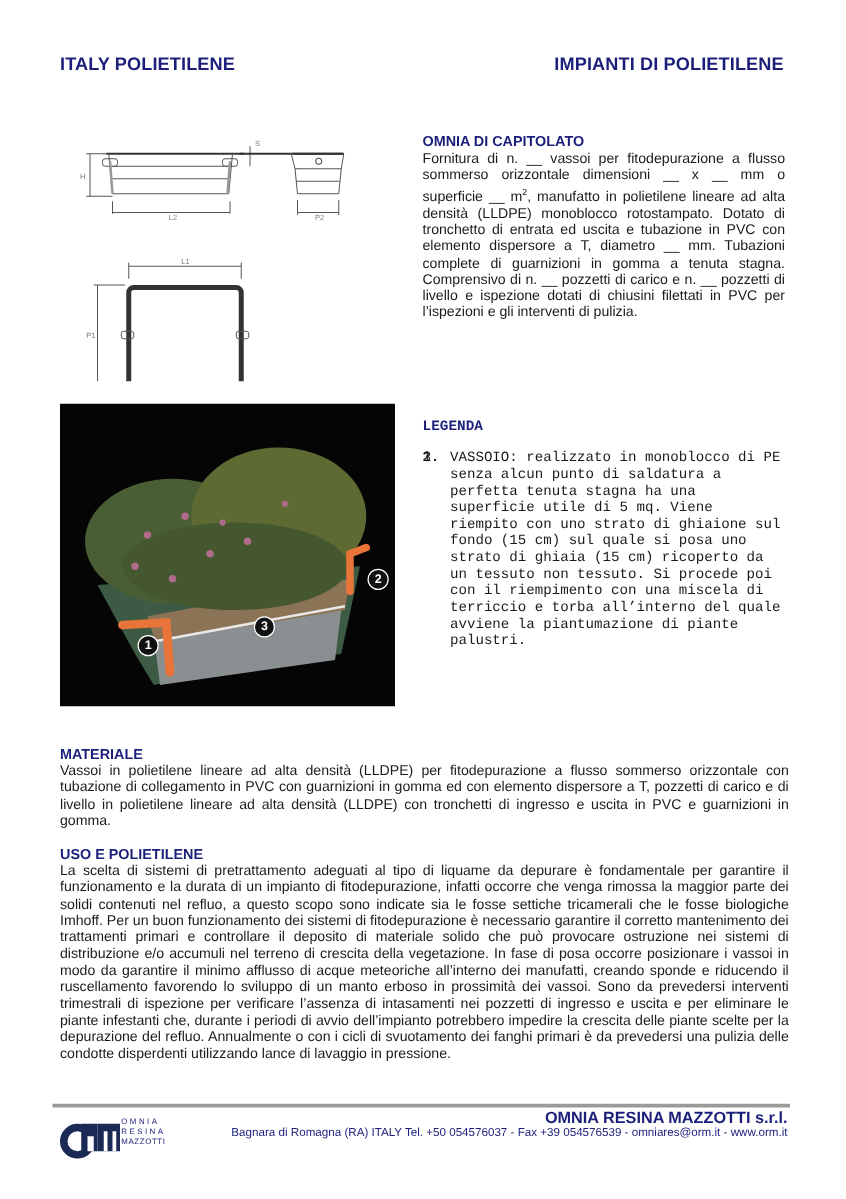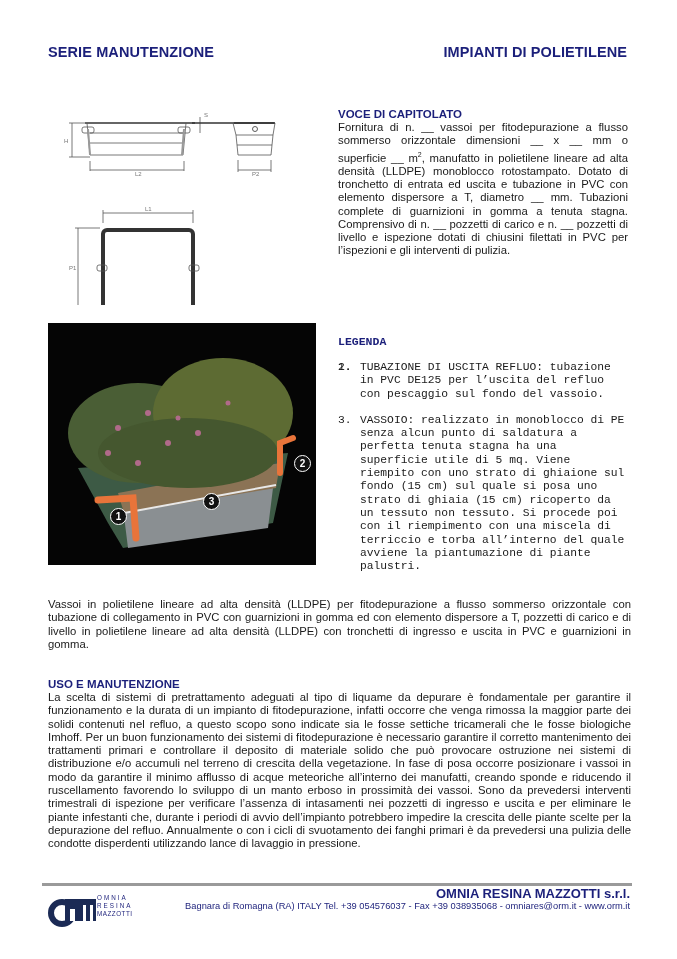--- a/index.html
+++ b/index.html
@@ -26,21 +26,21 @@
   .logo-words { position: absolute; left: 97px; top: 894px; font-size: 6.3px; letter-spacing: 2px; color: #1b1f7a; line-height: 8px; }
   .logo-words span { display: block; }
   .logo-words span.small { letter-spacing: 0.5px; }
   sup { font-size: 7px; }
   .badge { position: absolute; width: 15px; height: 15px; border-radius: 50%; background: #111; border: 1.5px solid #fff;
            color: #fff; font-size: 10px; font-weight: bold; text-align: center; line-height: 15px; }
 </style>
 </head>
 <body>
 
-<div class="hdr left">SERIE MANUTENZIONE</div>
+<div class="hdr left">ITALY POLIETILENE</div>
 <div class="hdr right">IMPIANTI DI POLIETILENE</div>
 
 <div class="drawing">
   <svg width="270" height="200" viewBox="0 0 270 200" fill="none" stroke="#555" stroke-width="0.8">
 
     <line x1="35" y1="18" x2="145" y2="18" stroke="#333" stroke-width="1.5"></line>
     <path d="M37 18 L40 50 L133 50 L136 18"></path>
     <line x1="40" y1="28" x2="133" y2="28"></line>
     <line x1="40" y1="38" x2="133" y2="38"></line>
     <rect x="32" y="22" width="12" height="6" rx="2"></rect>
@@ -192,21 +192,21 @@
       <text x="85" y="71">L2</text>
       <text x="202" y="71">P2</text>
       <text x="95" y="106">L1</text>
       <text x="19" y="165">P1</text>
       <text x="154" y="12">S</text>
     </g>
   </svg>
 </div>
 
 <div class="voce">
-  <div class="sec-title">VOCE DI CAPITOLATO</div>
+  <div class="sec-title">OMNIA DI CAPITOLATO</div>
   <div class="body-text"><span>Fornitura di n. __ vassoi per fitodepurazione a flusso sommerso orizzontale dimensioni __ x __ mm o superficie __ m</span><sup>2</sup><span>, manufatto in polietilene lineare ad alta densità (LLDPE) monoblocco rotostampato. Dotato di tronchetto di entrata ed uscita e tubazione in PVC con elemento dispersore a T, diametro __ mm. Tubazioni complete di guarnizioni in gomma a tenuta stagna. Comprensivo di n. __ pozzetti di carico e n. __ pozzetti di livello e ispezione dotati di chiusini filettati in PVC per l’ispezioni e gli interventi di pulizia.</span></div>
 </div>
 
 <div class="photo">
   <svg width="268" height="242" viewBox="0 0 268 242">
     <polygon points="30,145 240,130 225,200 75,225 60,200" fill="#3d5a45"></polygon>
     <polygon points="75,185 225,165 220,205 80,225" fill="#8a8f92"></polygon>
     <polygon points="70,170 232,140 228,165 76,190" fill="#8b7355"></polygon>
     <line x1="76" y1="190" x2="228" y2="162" stroke="#e8e8e8" stroke-width="2"></line>
     <ellipse cx="90" cy="110" rx="70" ry="50" fill="#4a5e35"></ellipse>
@@ -227,44 +227,45 @@
   </svg>
   <div class="badge" style="left:62px; top:185px;">1</div>
   <div class="badge" style="left:246px; top:132px;">2</div>
   <div class="badge" style="left:155px; top:170px;">3</div>
 </div>
 
 <div class="legenda">
   <div class="sec-title">LEGENDA</div>
   <ol>
     <li><span class="num">1.</span></li>
-    <li><span class="num">2.</span><span>TUBAZIONE DI USCITA REFLUO: tubazione in PVC DE125 per l’uscita del refluo con pescaggio sul fondo del vassoio.</span></li>
+    <li><span class="num">2.</span></li>
     <li><span class="num">3.</span><span>VASSOIO: realizzato in monoblocco di PE senza alcun punto di saldatura a perfetta tenuta stagna ha una superficie utile di 5 mq. Viene riempito con uno strato di ghiaione sul fondo (15 cm) sul quale si posa uno strato di ghiaia (15 cm) ricoperto da un tessuto non tessuto. Si procede poi con il riempimento con una miscela di terriccio e torba all’interno del quale avviene la piantumazione di piante palustri.</span></li>
   </ol>
 </div>
 
 <div class="materiale">
+  <div class="sec-title">MATERIALE</div>
   <div class="body-text">Vassoi in polietilene lineare ad alta densità (LLDPE) per fitodepurazione a flusso sommerso orizzontale con tubazione di collegamento in PVC con guarnizioni in gomma ed con elemento dispersore a T, pozzetti di carico e di livello in polietilene lineare ad alta densità (LLDPE) con tronchetti di ingresso e uscita in PVC e guarnizioni in gomma.</div>
 </div>
 
 <div class="uso">
-  <div class="sec-title">USO E MANUTENZIONE</div>
+  <div class="sec-title">USO E POLIETILENE</div>
   <div class="body-text">La scelta di sistemi di pretrattamento adeguati al tipo di liquame da depurare è fondamentale per garantire il funzionamento e la durata di un impianto di fitodepurazione, infatti occorre che venga rimossa la maggior parte dei solidi contenuti nel refluo, a questo scopo sono indicate sia le fosse settiche tricamerali che le fosse biologiche Imhoff. Per un buon funzionamento dei sistemi di fitodepurazione è necessario garantire il corretto mantenimento dei trattamenti primari e controllare il deposito di materiale solido che può provocare ostruzione nei sistemi di distribuzione e/o accumuli nel terreno di crescita della vegetazione. In fase di posa occorre posizionare i vassoi in modo da garantire il minimo afflusso di acque meteoriche all’interno dei manufatti, creando sponde e riducendo il ruscellamento favorendo lo sviluppo di un manto erboso in prossimità dei vassoi. Sono da prevedersi interventi trimestrali di ispezione per verificare l’assenza di intasamenti nei pozzetti di ingresso e uscita e per eliminare le piante infestanti che, durante i periodi di avvio dell’impianto potrebbero impedire la crescita delle piante scelte per la depurazione del refluo. Annualmente o con i cicli di svuotamento dei fanghi primari è da prevedersi una pulizia delle condotte disperdenti utilizzando lance di lavaggio in pressione.</div>
 </div>
 
 <div class="footer-rule"></div>
 <div class="logo">
   <svg width="50" height="34" viewBox="0 0 50 34">
     <circle cx="14" cy="20" r="11" fill="none" stroke="#1b2a55" stroke-width="6"></circle>
     <rect x="17" y="6" width="13" height="22" fill="#1b2a55"></rect>
     <rect x="30" y="6" width="18" height="22" fill="#1b2a55"></rect>
     <rect x="35" y="12" width="3" height="16" fill="#fff"></rect>
     <rect x="42" y="12" width="3" height="16" fill="#fff"></rect>
     <rect x="22" y="16" width="5" height="12" fill="#fff"></rect>
   </svg>
 </div>
 <div class="logo-words">
   <span>OMNIA</span>
   <span>RESINA</span>
   <span class="small">MAZZOTTI</span>
 </div>
 <div class="company">OMNIA RESINA MAZZOTTI s.r.l.</div>
-<div class="address">Bagnara di Romagna (RA) ITALY Tel. +39 054576037 - Fax +39 038935068 - omniares@orm.it - www.orm.it</div>
+<div class="address">Bagnara di Romagna (RA) ITALY Tel. +50 054576037 - Fax +39 054576539 - omniares@orm.it - www.orm.it</div>
 
 </body></html>

